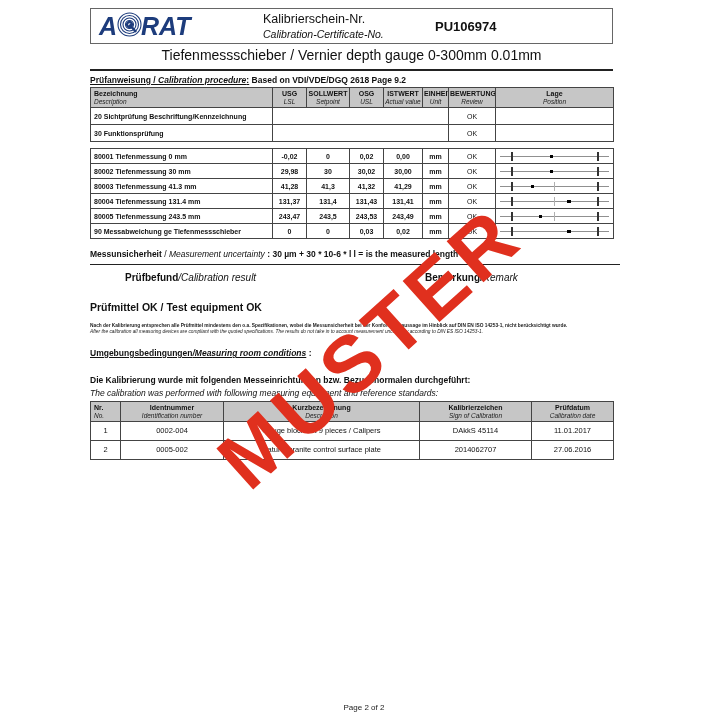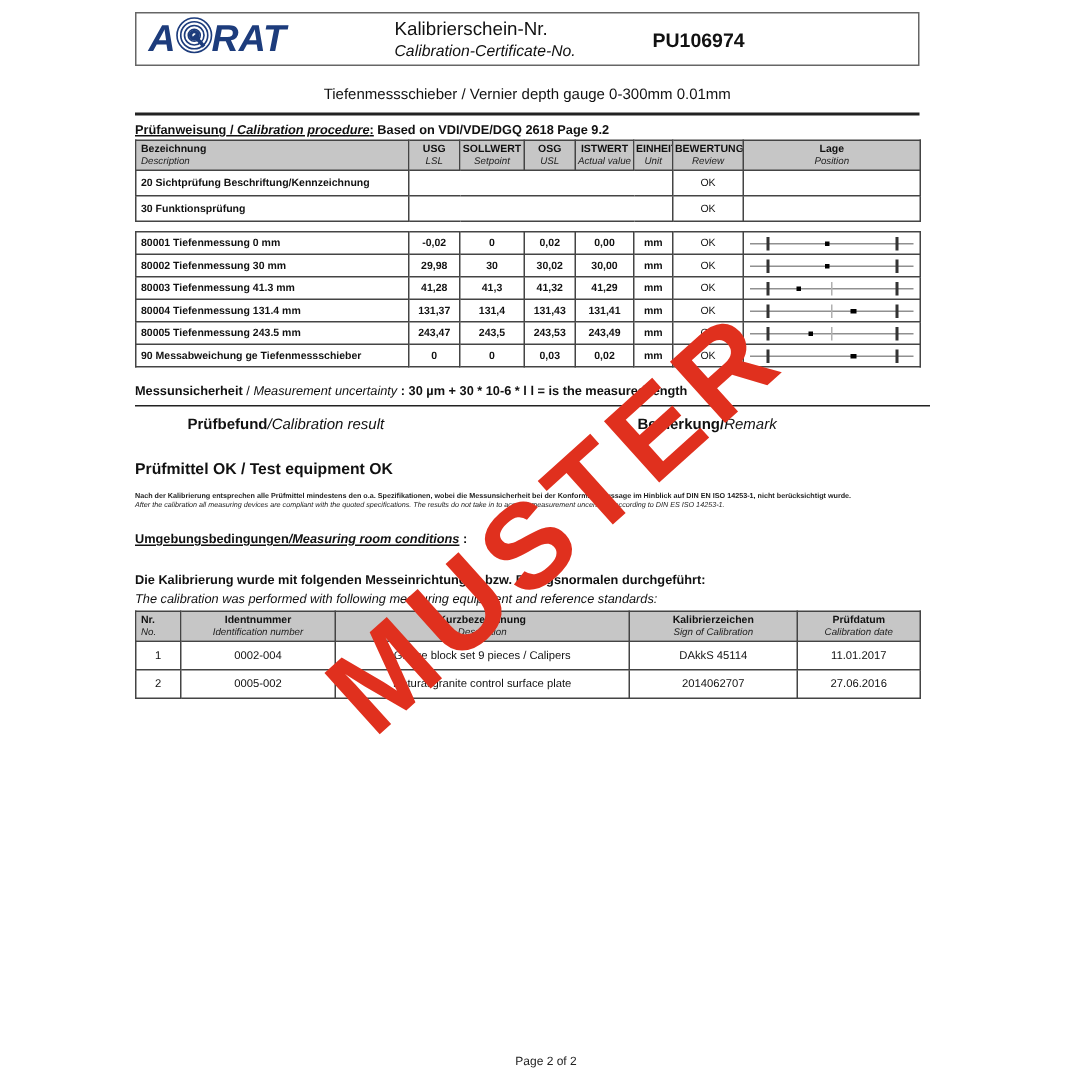--- a/index.html
+++ b/index.html
@@ -11,21 +11,21 @@
   .header-box{margin-top:8px;height:36px;border:1px solid #666;display:flex;align-items:center;
               padding:0 8px;box-sizing:border-box;background:#fff;}
   .logo{display:flex;align-items:center;width:158px;color:#1d3c7c;font-weight:bold;
         font-style:italic;font-size:25px;letter-spacing:0px;line-height:1;}
   .logo .fp{margin:0 -2px 0 -1px;}
   .titles{width:170px;margin-left:6px;}
   .title-de{font-size:12.5px;font-weight:normal;}
   .title-en{font-size:10.5px;font-style:italic;margin-top:2px;}
   .cert-no{font-size:13px;font-weight:bold;margin-left:2px;}
 
-  .subtitle{text-align:center;font-size:10px;margin-top:14px;}
+  .subtitle{text-align:center;font-size:14px;margin-top:3px;}
   .rule1{border:none;border-top:2px solid #222;margin:6px 0 0 0;}
   .rule2{border:none;border-top:1.5px solid #222;margin:5px 0 0 0;width:530px;}
 
   .proc-line{margin-top:4px;font-size:8.5px;}
   .u{text-decoration:underline;text-align:center;}
   .b{font-weight:bold;}
   .i{font-style:italic;}
 
   
   table{border-collapse:collapse;width:100%;table-layout:fixed;}

